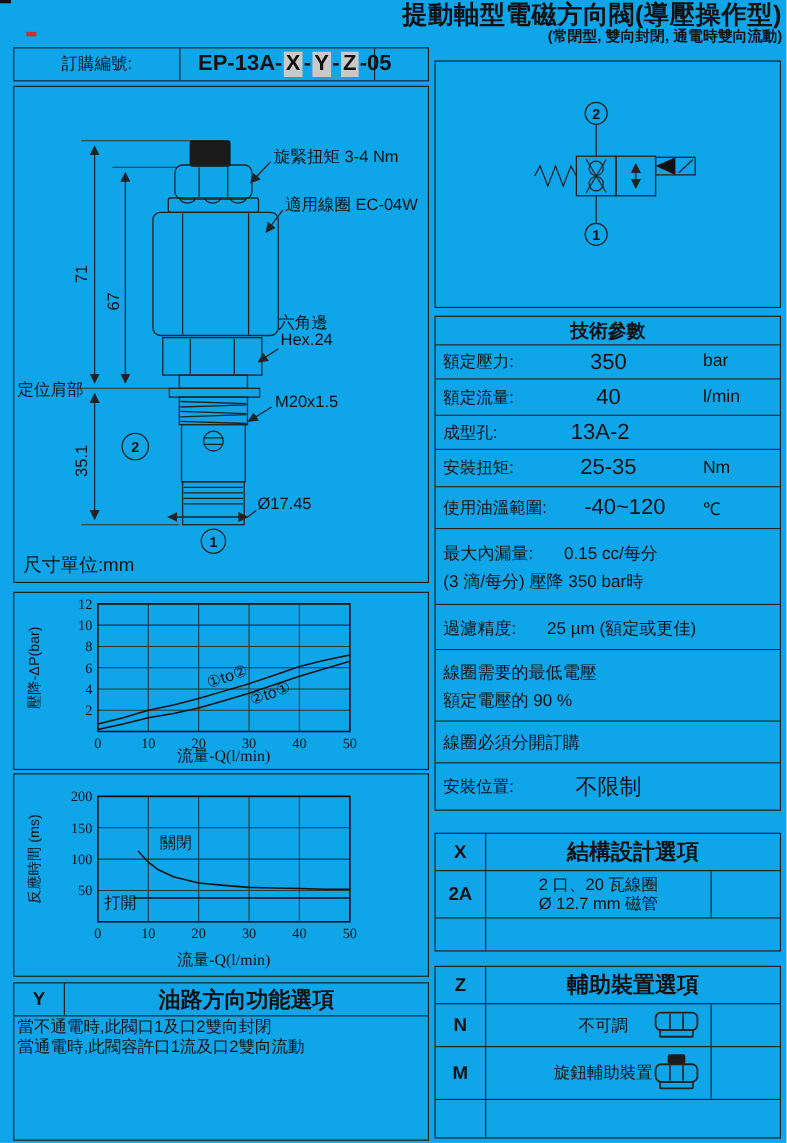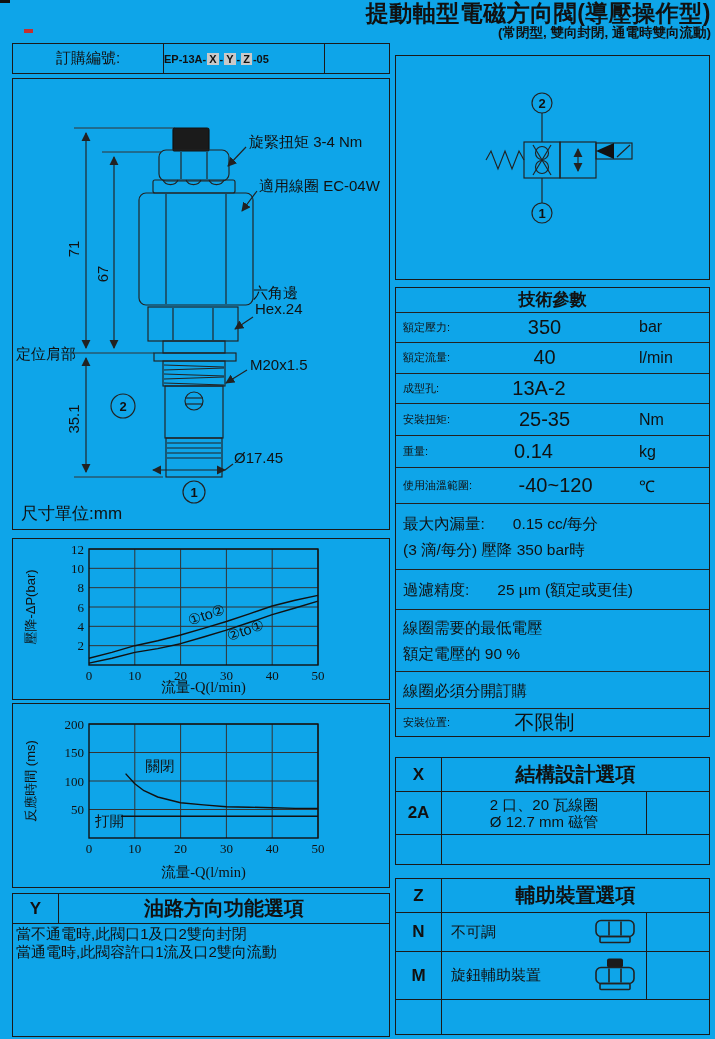--- a/index.html
+++ b/index.html
@@ -10,21 +10,21 @@
   
   .title-wrap{right:4px;top:1px;text-align:right;line-height:1.08;}
   .main-title{font-size:23px;font-weight:bold;letter-spacing:0.5px;}
   .sub-title{font-size:13.5px;font-weight:bold;}
   .corner-mark{left:0;top:0;width:10px;height:3px;background:#111;}
   .red-mark{left:24px;top:29px;width:9px;height:4px;background:#c53030;}
   
   .order-box{left:12px;top:43px;width:378px;height:31px;display:flex;align-items:stretch;}
   .order-label{width:150px;display:flex;align-items:center;justify-content:center;font-size:15px;}
   .order-code-cell{width:160px;border-left:1.6px solid #1a1a1a;border-right:1.6px solid #1a1a1a;
-        display:flex;align-items:center;justify-content:flex-start;font-weight:bold;font-size:11px;}
+        display:flex;align-items:center;justify-content:space-between;font-weight:bold;font-size:20px;padding-left:16px;}
   .order-code-cell span{white-space:pre;}
   .code-hl{background:#c9c9c9;padding:0 2px;margin:0 1px;}
   
   .dline{stroke:#222;stroke-width:1.15;fill:none;}
   .dthin{stroke:#333;stroke-width:1;fill:none;}
   .dtext{font-size:15px;fill:#111;}
   .dnum{font-size:15px;fill:#111;}
   .pnum{font-size:13px;fill:#111;font-weight:bold;}
   .grid{stroke:#333;stroke-width:1;}
   .frame{stroke:#111;stroke-width:1.4;fill:none;}
@@ -35,36 +35,36 @@
   .slabel{font-size:14.5px;font-family:"Liberation Sans",sans-serif;fill:#111;}
   
   .draw-box{left:12px;top:78px;width:378px;height:452px;}
   .chart1-box{left:12px;top:538px;width:378px;height:162px;}
   .chart2-box{left:12px;top:703px;width:378px;height:185px;}
   .symbol-box{left:395px;top:55px;width:315px;height:225px;}
   .tech-box{left:395px;top:287px;width:315px;height:450px;display:flex;flex-direction:column;}
   .tech-head{height:25px;border-bottom:1.2px solid #222;display:flex;align-items:center;
         justify-content:center;font-weight:bold;font-size:17px;}
   .trow3{display:flex;align-items:center;border-bottom:1.2px solid #222;}
-  .trow3 .lbl{padding-left:7px;font-size:11px;white-space:nowrap;text-align:right;}
+  .trow3 .lbl{padding-left:7px;font-size:15px;white-space:nowrap;text-align:right;}
   .trow3 .val{flex:1;text-align:center;font-size:20px;}
   .trow3 .unit{width:70px;font-size:16px;}
   .tblock{border-bottom:1.2px solid #222;padding:4px 0 2px 7px;font-size:15.5px;display:flex;
         flex-direction:column;justify-content:center;gap:5px;}
   .tinline{display:flex;gap:28px;align-items:baseline;}
   
   .opt-table{display:flex;flex-direction:column;}
   .orow{display:flex;align-items:stretch;border-bottom:1.4px solid #1a1a1a;}
   .orow:last-child{border-bottom:none;}
   .ocode{width:45px;border-right:1.4px solid #1a1a1a;display:flex;align-items:center;
         justify-content:center;font-weight:bold;font-size:17px;}
   .otitle{flex:1;display:flex;align-items:center;justify-content:center;font-weight:bold;font-size:20px;}
   .odesc{flex:1;display:flex;flex-direction:column;align-items:center;justify-content:center;
         font-size:15px;line-height:17px;}
-  .odesc-left{flex:1;display:flex;align-items:center;font-size:15px;padding-left:9px;position:relative;}
+  .odesc-left{flex:1;display:flex;align-items:center;font-size:15px;padding-left:9px;position:relative;justify-content:center;}
   .oend{width:62px;border-left:1.4px solid #1a1a1a;}
   .xtable{left:395px;top:757px;width:315px;height:108px;}
   .ytable{left:12px;top:893px;width:378px;height:144px;}
   .ztable{left:395px;top:878px;width:315px;height:157px;}
   .ynote{flex:1;padding:1px 3px;font-size:15px;line-height:18px;}
   .zicon{position:absolute;right:8px;top:50%;transform:translateY(-50%);}
   .unit-note{font-size:17px;fill:#111;}
 </style>
 </head>
 <body>
@@ -215,25 +215,20 @@
     </div>
     <div class="trow3" style="height:30px">
       <span class="lbl">成型孔:</span>
       <span class="val">13A-2</span>
       <span class="unit"></span>
     </div>
     <div class="trow3" style="height:33px">
       <span class="lbl">安裝扭矩:</span>
       <span class="val">25-35</span>
       <span class="unit">Nm</span>
-    </div>
-    <div class="trow3" style="height:32px">
-      <span class="lbl">重量:</span>
-      <span class="val">0.14</span>
-      <span class="unit">kg</span>
     </div>
     <div class="trow3" style="height:37px">
       <span class="lbl">使用油溫範圍:</span>
       <span class="val">-40~120</span>
       <span class="unit">℃</span>
     </div>
     <div class="tblock" style="height:62px">
       <div class="tinline">
         <span>最大內漏量:</span>
         <span>0.15 cc/每分</span>

